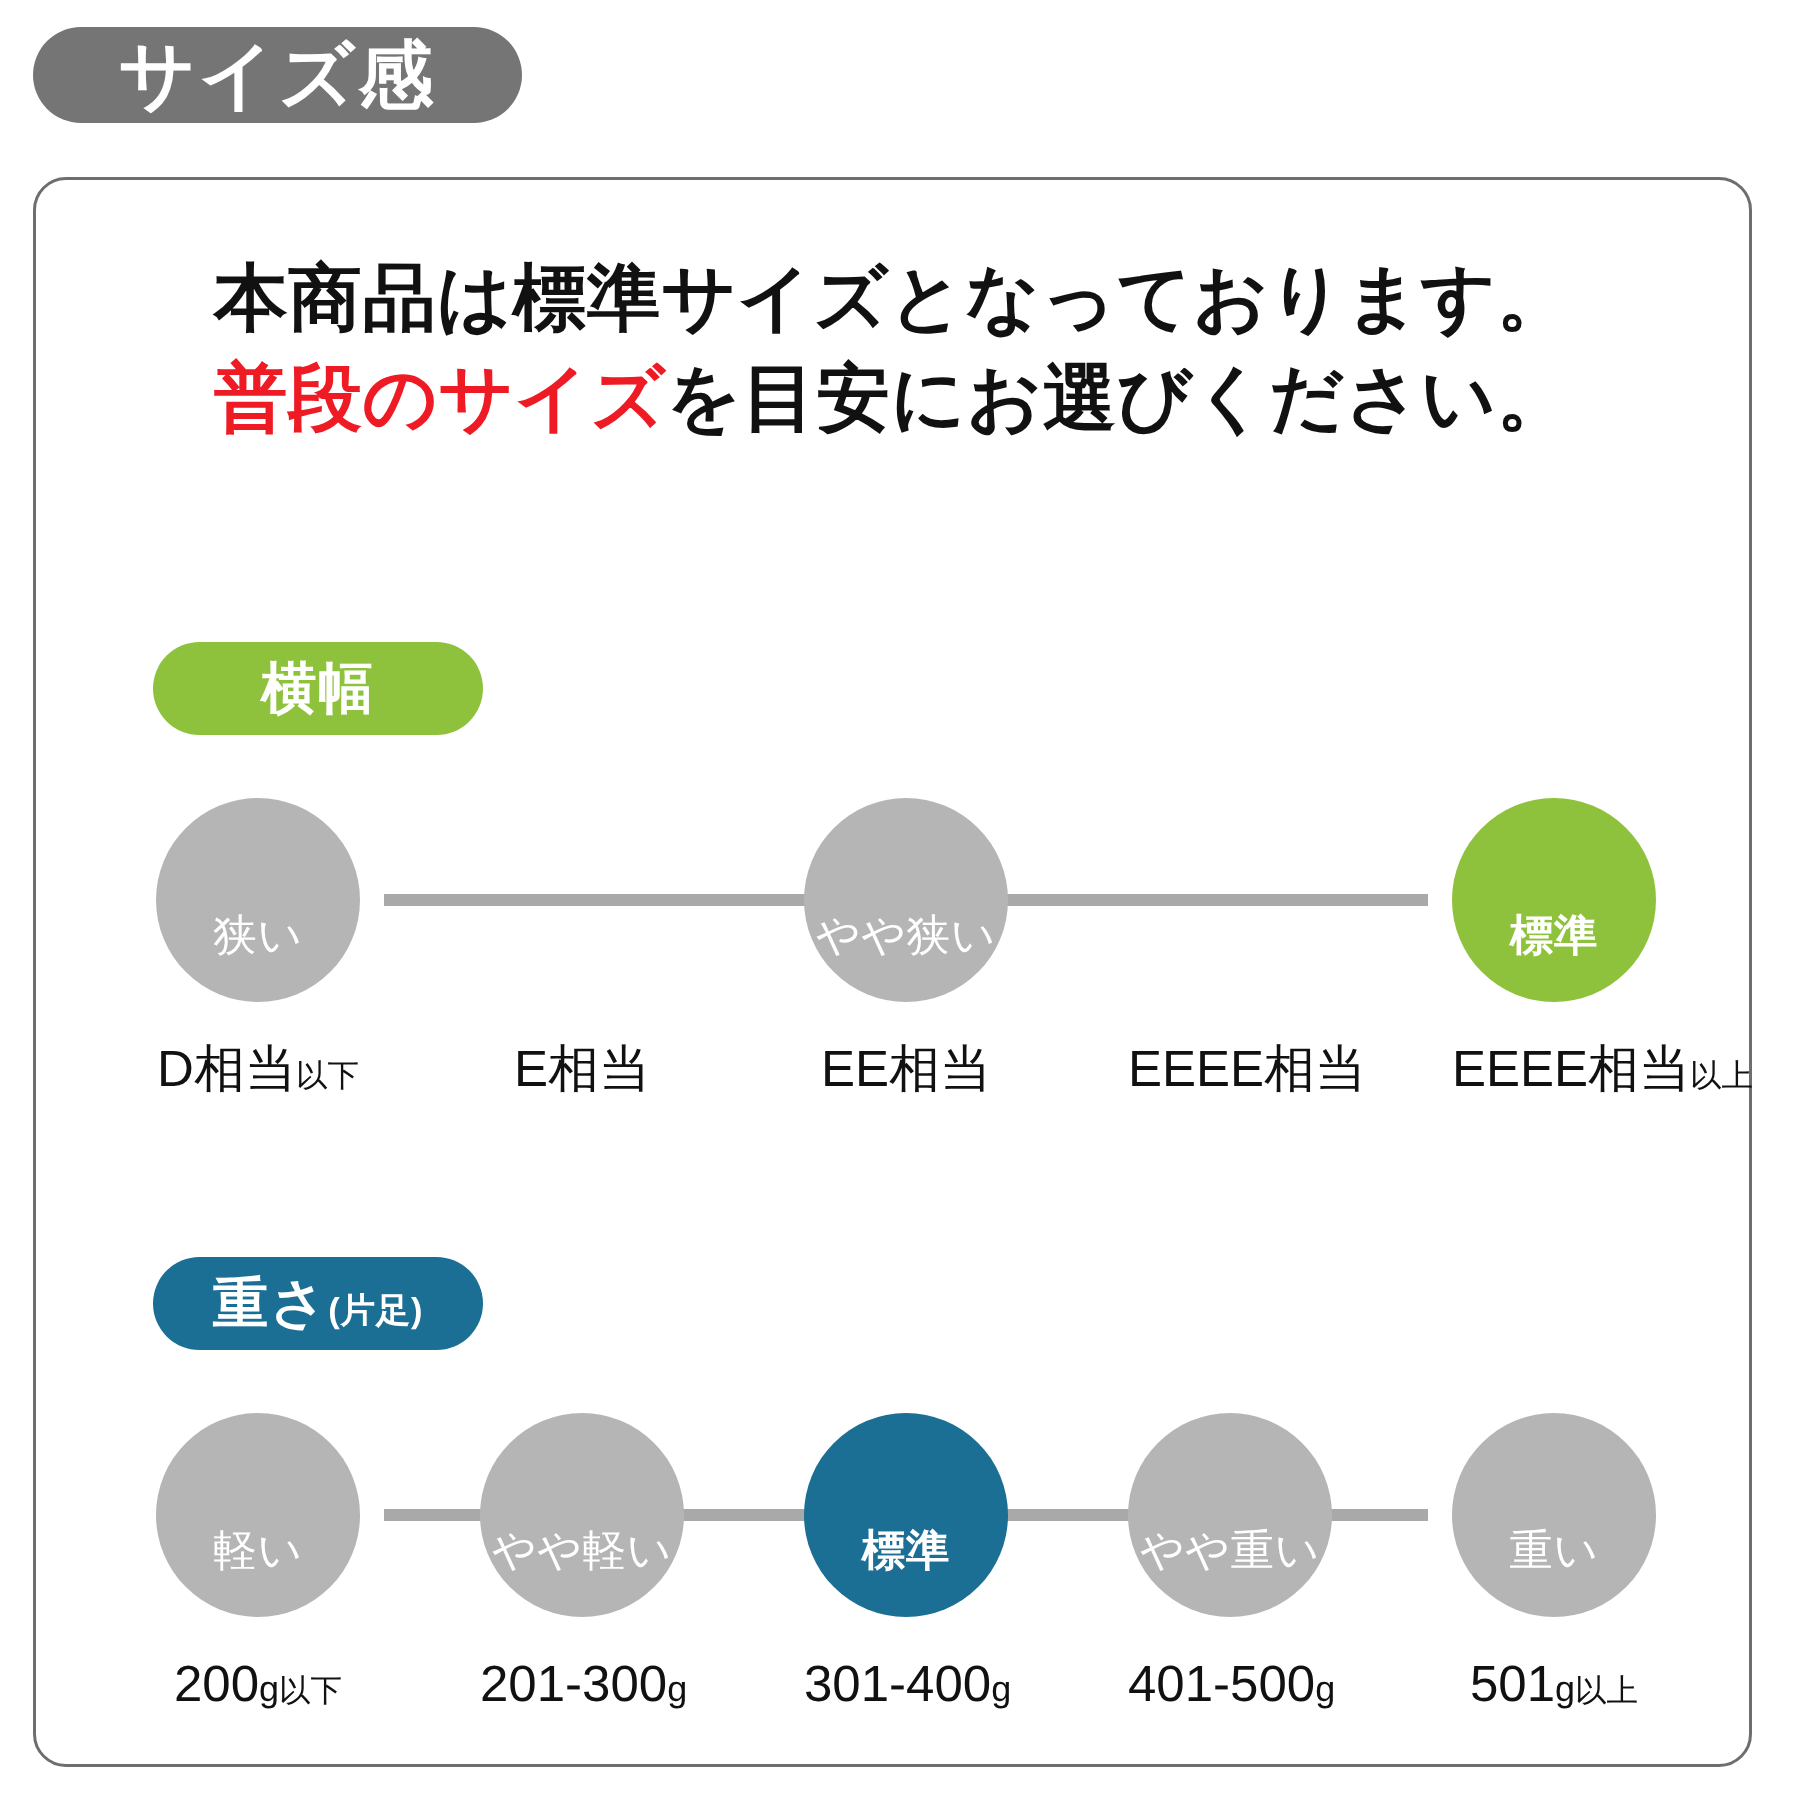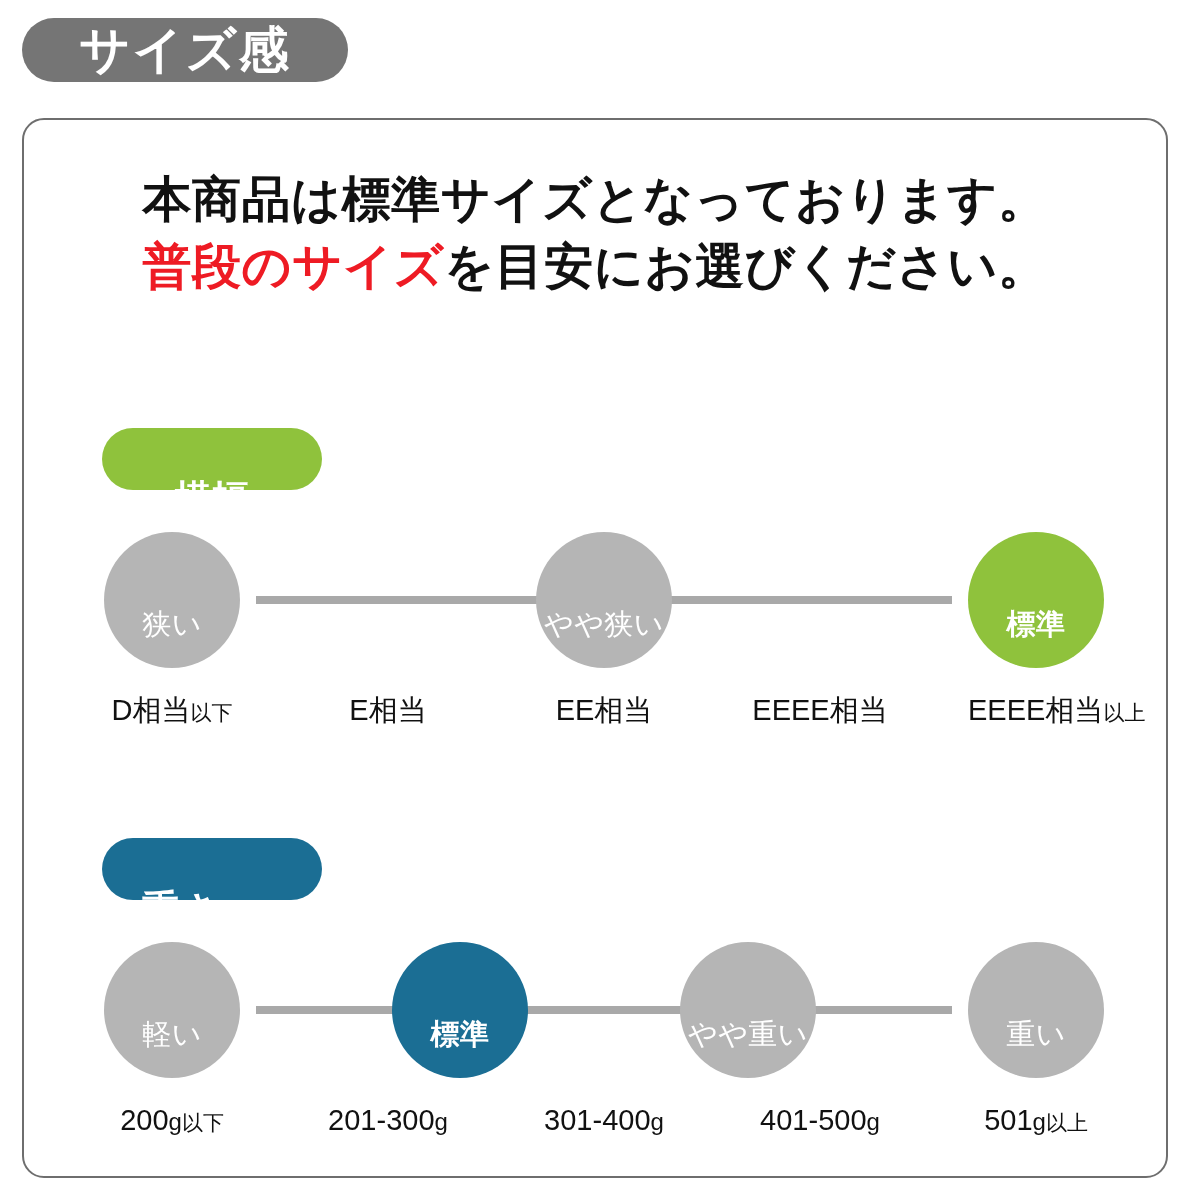--- a/index.html
+++ b/index.html
@@ -89,21 +89,20 @@
     box-sizing: border-box;
   }
   .section-pill.green { background: #8fc23c; }
   .section-pill.blue  { background: #1b6e94; text-align: right; }
   .section-pill-label {
     color: #ffffff;
     font-size: 37px;
     font-weight: 700;
     line-height: 62px;
     letter-spacing: 1px;
-    margin-top: 40px;
   }
   .section-pill-sub {
     color: #ffffff;
     font-size: 23px;
     font-weight: 700;
     line-height: 62px;
     letter-spacing: 0.5px;
   }
 
   
@@ -167,21 +166,21 @@
   }
   .caption {
     width: 136px;
     text-align: center;
     color: #111111;
     font-size: 29px;
     font-weight: 400;
     line-height: 1;
     white-space: nowrap;
   }
-  .caption-main { font-size: 29px; margin-top: 46px; }
+  .caption-main { font-size: 34px; margin-top: 46px; }
   .caption-unit { font-size: 24px; }
   .caption-sub  { font-size: 21px; }
 </style>
 </head>
 <body>
 
 <div class="header-pill">
   <span class="header-pill-label">サイズ感</span>
 </div>
 
@@ -233,20 +232,23 @@
       <span class="section-pill-label">重さ</span>
       <span class="section-pill-sub">(片足)</span>
     </div>
 
     <div class="scale">
       <div class="connector"></div>
       <div class="nodes">
         <div class="node">
           <span class="node-label">軽い</span>
         </div>
+        <div class="node">
+          <span class="node-label">やや軽い</span>
+        </div>
         <div class="node active-blue">
           <span class="node-label">標準</span>
         </div>
         <div class="node">
           <span class="node-label">やや重い</span>
         </div>
         <div class="node">
           <span class="node-label">重い</span>
         </div>
       </div>

